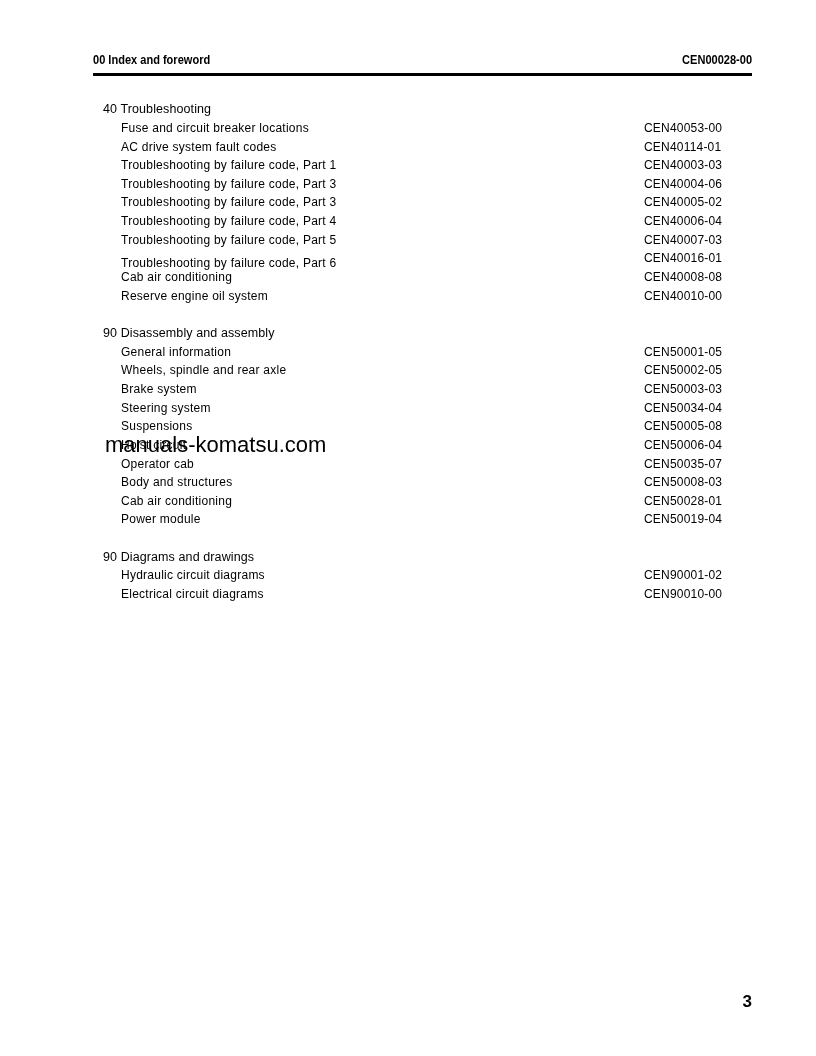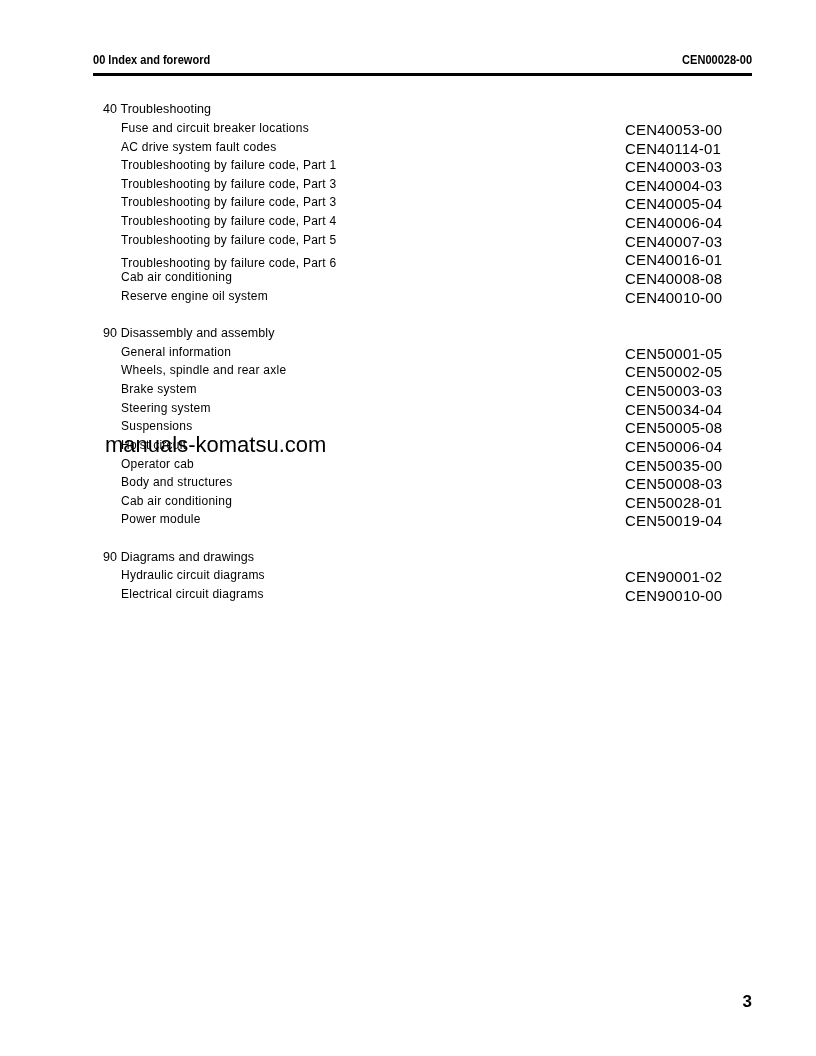--- a/index.html
+++ b/index.html
@@ -7,21 +7,21 @@
          font-family: "Liberation Sans", sans-serif; color: #000; }
   .header { position: absolute; left: 93px; top: 53px; width: 659px; height: 16px; }
   .header .title { position: absolute; left: 0; top: 0; font-size: 12px; font-weight: bold;
                    font-family: "Liberation Sans", sans-serif; transform: scaleX(0.92); transform-origin: left top; }
   .header .code { position: absolute; right: 0; top: 0; font-size: 12px; font-weight: bold;
                   transform: scaleX(0.92); transform-origin: right top; }
   .rule { position: absolute; left: 93px; top: 73px; width: 659px; height: 3px; background: #000; }
   .toc { position: absolute; left: 0; top: 0; width: 816px; }
   .section-head { position: absolute; left: 103px; font-size: 12.5px; letter-spacing: 0.1px; }
   .item { position: absolute; left: 121px; font-size: 12px; letter-spacing: 0.25px; }
-  .item-code { position: absolute; left: 625px; font-size: 15px; letter-spacing: 0.2px; }
+  .item-code { position: absolute; left: 644px; font-size: 12px; letter-spacing: 0.2px; }
   .watermark { position: absolute; left: 105px; top: 432px; font-size: 22px; color: #000;
                font-family: "Liberation Sans", sans-serif; }
   .page-num { position: absolute; right: 64px; top: 992px; font-size: 17px; font-weight: bold; }
 </style>
 </head>
 <body>
 
 <div class="header">
   <span class="title">00 Index and foreword</span>
   <span class="code">CEN00028-00</span>
@@ -31,23 +31,23 @@
 <div class="toc">
 
   <div class="section-head" style="top:102px">40 Troubleshooting</div>
   <div class="item" style="top:121px">Fuse and circuit breaker locations</div>
   <div class="item-code" style="top:121px">CEN40053-00</div>
   <div class="item" style="top:140px">AC drive system fault codes</div>
   <div class="item-code" style="top:140px">CEN40114-01</div>
   <div class="item" style="top:158px">Troubleshooting by failure code, Part 1</div>
   <div class="item-code" style="top:158px">CEN40003-03</div>
   <div class="item" style="top:177px">Troubleshooting by failure code, Part 3</div>
-  <div class="item-code" style="top:177px">CEN40004-03</div>
+  <div class="item-code" style="top:177px">CEN40004-06</div>
   <div class="item" style="top:195px">Troubleshooting by failure code, Part 3</div>
-  <div class="item-code" style="top:195px">CEN40005-04</div>
+  <div class="item-code" style="top:195px">CEN40005-02</div>
   <div class="item" style="top:214px">Troubleshooting by failure code, Part 4</div>
   <div class="item-code" style="top:214px">CEN40006-04</div>
   <div class="item" style="top:233px">Troubleshooting by failure code, Part 5</div>
   <div class="item-code" style="top:233px">CEN40007-03</div>
   <div class="item" style="top:256px">Troubleshooting by failure code, Part 6</div>
   <div class="item-code" style="top:251px">CEN40016-01</div>
   <div class="item" style="top:270px">Cab air conditioning</div>
   <div class="item-code" style="top:270px">CEN40008-08</div>
   <div class="item" style="top:289px">Reserve engine oil system</div>
   <div class="item-code" style="top:289px">CEN40010-00</div>
@@ -59,21 +59,21 @@
   <div class="item-code" style="top:363px">CEN50002-05</div>
   <div class="item" style="top:382px">Brake system</div>
   <div class="item-code" style="top:382px">CEN50003-03</div>
   <div class="item" style="top:401px">Steering system</div>
   <div class="item-code" style="top:401px">CEN50034-04</div>
   <div class="item" style="top:419px">Suspensions</div>
   <div class="item-code" style="top:419px">CEN50005-08</div>
   <div class="item" style="top:438px">Hoist circuit</div>
   <div class="item-code" style="top:438px">CEN50006-04</div>
   <div class="item" style="top:457px">Operator cab</div>
-  <div class="item-code" style="top:457px">CEN50035-00</div>
+  <div class="item-code" style="top:457px">CEN50035-07</div>
   <div class="item" style="top:475px">Body and structures</div>
   <div class="item-code" style="top:475px">CEN50008-03</div>
   <div class="item" style="top:494px">Cab air conditioning</div>
   <div class="item-code" style="top:494px">CEN50028-01</div>
   <div class="item" style="top:512px">Power module</div>
   <div class="item-code" style="top:512px">CEN50019-04</div>
 
   <div class="section-head" style="top:550px">90 Diagrams and drawings</div>
   <div class="item" style="top:568px">Hydraulic circuit diagrams</div>
   <div class="item-code" style="top:568px">CEN90001-02</div>

